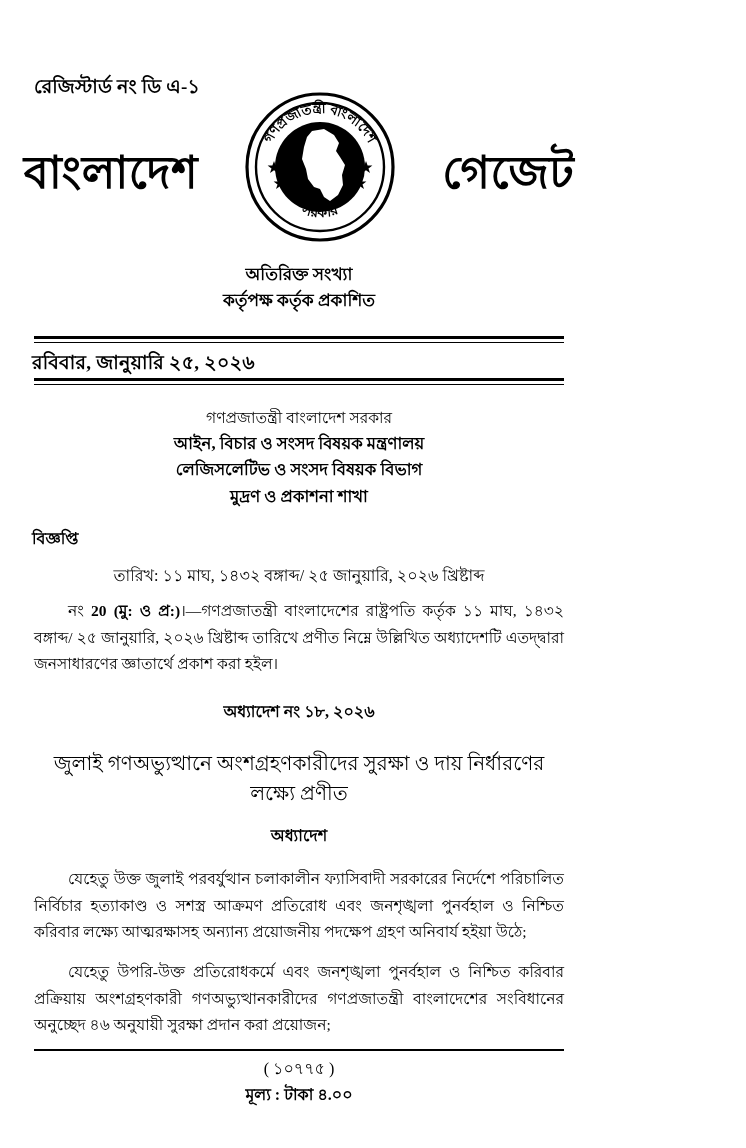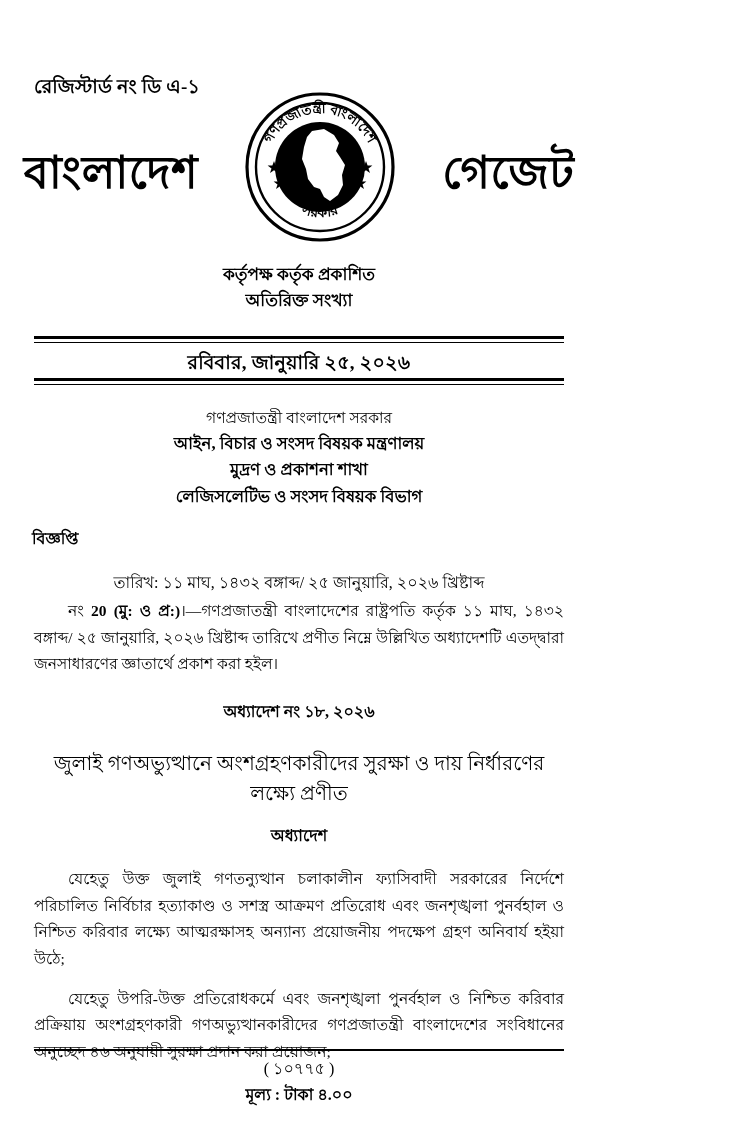--- a/index.html
+++ b/index.html
@@ -96,21 +96,21 @@
   .rule-thin {
     height: 1.5px;
     background: #000;
     margin-top: 2.5px;
   }
   .date-band {
     position: absolute;
     top: 348px;
     left: 32px;
     right: 32px;
-    text-align: center;
+    text-align: left;
     font-size: 19px;
     font-weight: 600;
     letter-spacing: .3px;
   }
 
   
   .govt-block {
     position: absolute;
     top: 405px;
     left: 32px;
@@ -138,21 +138,20 @@
     font-weight: 700;
   }
   .notice-date {
     position: absolute;
     top: 563px;
     left: 32px;
     right: 32px;
     text-align: center;
     font-size: 16px;
     font-weight: 400;
-    margin-top: 7px;
   }
 
   
   .body-area {
     position: absolute;
     top: 598px;
     left: 34px;
     right: 34px;
   }
   p.just {
@@ -249,58 +248,58 @@
           <polygon points="122,70 123.6,74.6 128.4,74.6 124.5,77.5 126,82 122,79.2 118,82 119.5,77.5 115.6,74.6 120.4,74.6"></polygon>
           <polygon points="116,86 117.6,90.6 122.4,90.6 118.5,93.5 120,98 116,95.2 112,98 113.5,93.5 109.6,90.6 114.4,90.6"></polygon>
         </g>
       </svg>
     </div>
 
     <div class="masthead-word">গেজেট</div>
   </div>
 
   <div class="sub-block">
+    <div class="sub-line">অতিরিক্ত সংখ্যা</div>
     <div class="sub-line">কর্তৃপক্ষ কর্তৃক প্রকাশিত</div>
-    <div class="sub-line">অতিরিক্ত সংখ্যা</div>
   </div>
 
   <div class="rule-group-top">
     <div class="rule-thick"></div>
     <div class="rule-thin"></div>
   </div>
 
   <div class="date-band">রবিবার, জানুয়ারি ২৫, ২০২৬</div>
 
   <div class="rule-group-bottom">
     <div class="rule-thick"></div>
     <div class="rule-thin"></div>
   </div>
 
   <div class="govt-block">
     <div class="govt-normal">গণপ্রজাতন্ত্রী বাংলাদেশ সরকার</div>
     <div class="govt-bold">আইন, বিচার ও সংসদ বিষয়ক মন্ত্রণালয়</div>
+    <div class="govt-bold">লেজিসলেটিভ ও সংসদ বিষয়ক বিভাগ</div>
     <div class="govt-bold">মুদ্রণ ও প্রকাশনা শাখা</div>
-    <div class="govt-bold">লেজিসলেটিভ ও সংসদ বিষয়ক বিভাগ</div>
   </div>
 
   <div class="notice-heading">বিজ্ঞপ্তি</div>
   <div class="notice-date">তারিখ: ১১ মাঘ, ১৪৩২ বঙ্গাব্দ/ ২৫ জানুয়ারি, ২০২৬ খ্রিষ্টাব্দ</div>
 
   <div class="body-area">
 
     <p class="just"><span>নং </span><span class="b">20 (মু: ও প্র:)</span><span>।—</span><span>গণপ্রজাতন্ত্রী বাংলাদেশের রাষ্ট্রপতি কর্তৃক ১১ মাঘ, ১৪৩২ বঙ্গাব্দ/ ২৫ জানুয়ারি, ২০২৬ খ্রিষ্টাব্দ তারিখে প্রণীত নিম্নে উল্লিখিত অধ্যাদেশটি এতদ্দ্বারা জনসাধারণের জ্ঞাতার্থে প্রকাশ করা হইল।</span></p>
 
     <div class="ord-title-block">
       <div class="ord-no">অধ্যাদেশ নং ১৮, ২০২৬</div>
       <div class="ord-longtitle">জুলাই গণঅভ্যুত্থানে অংশগ্রহণকারীদের সুরক্ষা ও দায় নির্ধারণের লক্ষ্যে প্রণীত</div>
       <div class="ord-word">অধ্যাদেশ</div>
     </div>
 
     <div class="clauses">
-      <p class="just spaced">যেহেতু উক্ত জুলাই গণতন্যুত্থান চলাকালীন ফ্যাসিবাদী সরকারের নির্দেশে পরিচালিত নির্বিচার হত্যাকাণ্ড ও সশস্ত্র আক্রমণ প্রতিরোধ এবং জনশৃঙ্খলা পুনর্বহাল ও নিশ্চিত করিবার লক্ষ্যে আত্মরক্ষাসহ অন্যান্য প্রয়োজনীয় পদক্ষেপ গ্রহণ অনিবার্য হইয়া উঠে;</p>
+      <p class="just spaced">যেহেতু উক্ত জুলাই পরবর্যুত্থান চলাকালীন ফ্যাসিবাদী সরকারের নির্দেশে পরিচালিত নির্বিচার হত্যাকাণ্ড ও সশস্ত্র আক্রমণ প্রতিরোধ এবং জনশৃঙ্খলা পুনর্বহাল ও নিশ্চিত করিবার লক্ষ্যে আত্মরক্ষাসহ অন্যান্য প্রয়োজনীয় পদক্ষেপ গ্রহণ অনিবার্য হইয়া উঠে;</p>
       <p class="just spaced">যেহেতু উপরি-উক্ত প্রতিরোধকর্মে এবং জনশৃঙ্খলা পুনর্বহাল ও নিশ্চিত করিবার প্রক্রিয়ায় অংশগ্রহণকারী গণঅভ্যুত্থানকারীদের গণপ্রজাতন্ত্রী বাংলাদেশের সংবিধানের অনুচ্ছেদ ৪৬ অনুযায়ী সুরক্ষা প্রদান করা প্রয়োজন;</p>
     </div>
 
   </div>
 
   <div class="footer-rule"></div>
   <div class="footer">
     <div class="footer-page">( ১০৭৭৫ )</div>
     <div class="footer-price">মূল্য : টাকা ৪.০০</div>
   </div>

